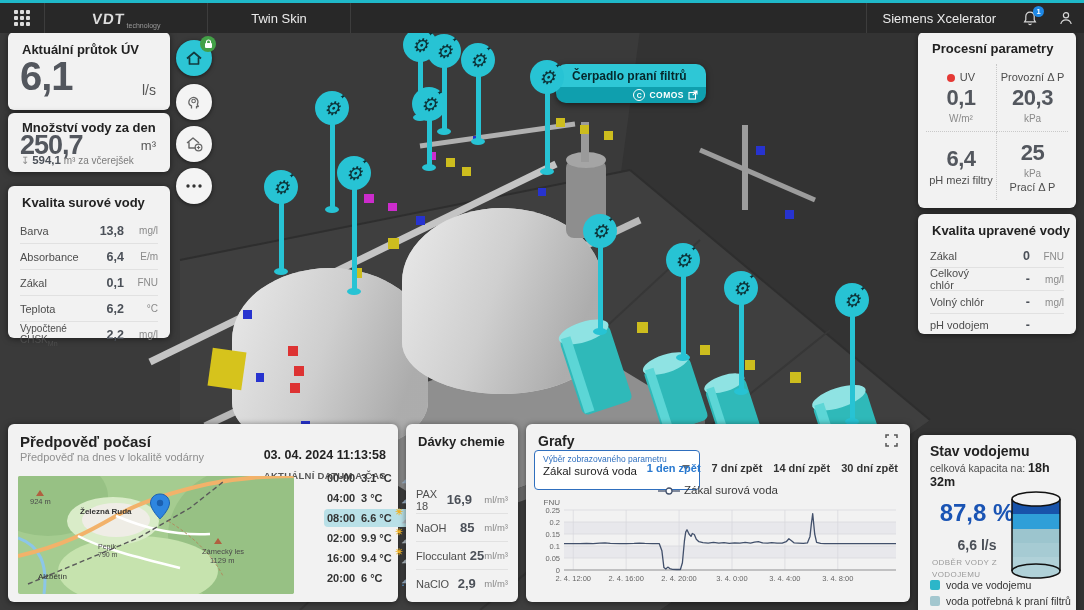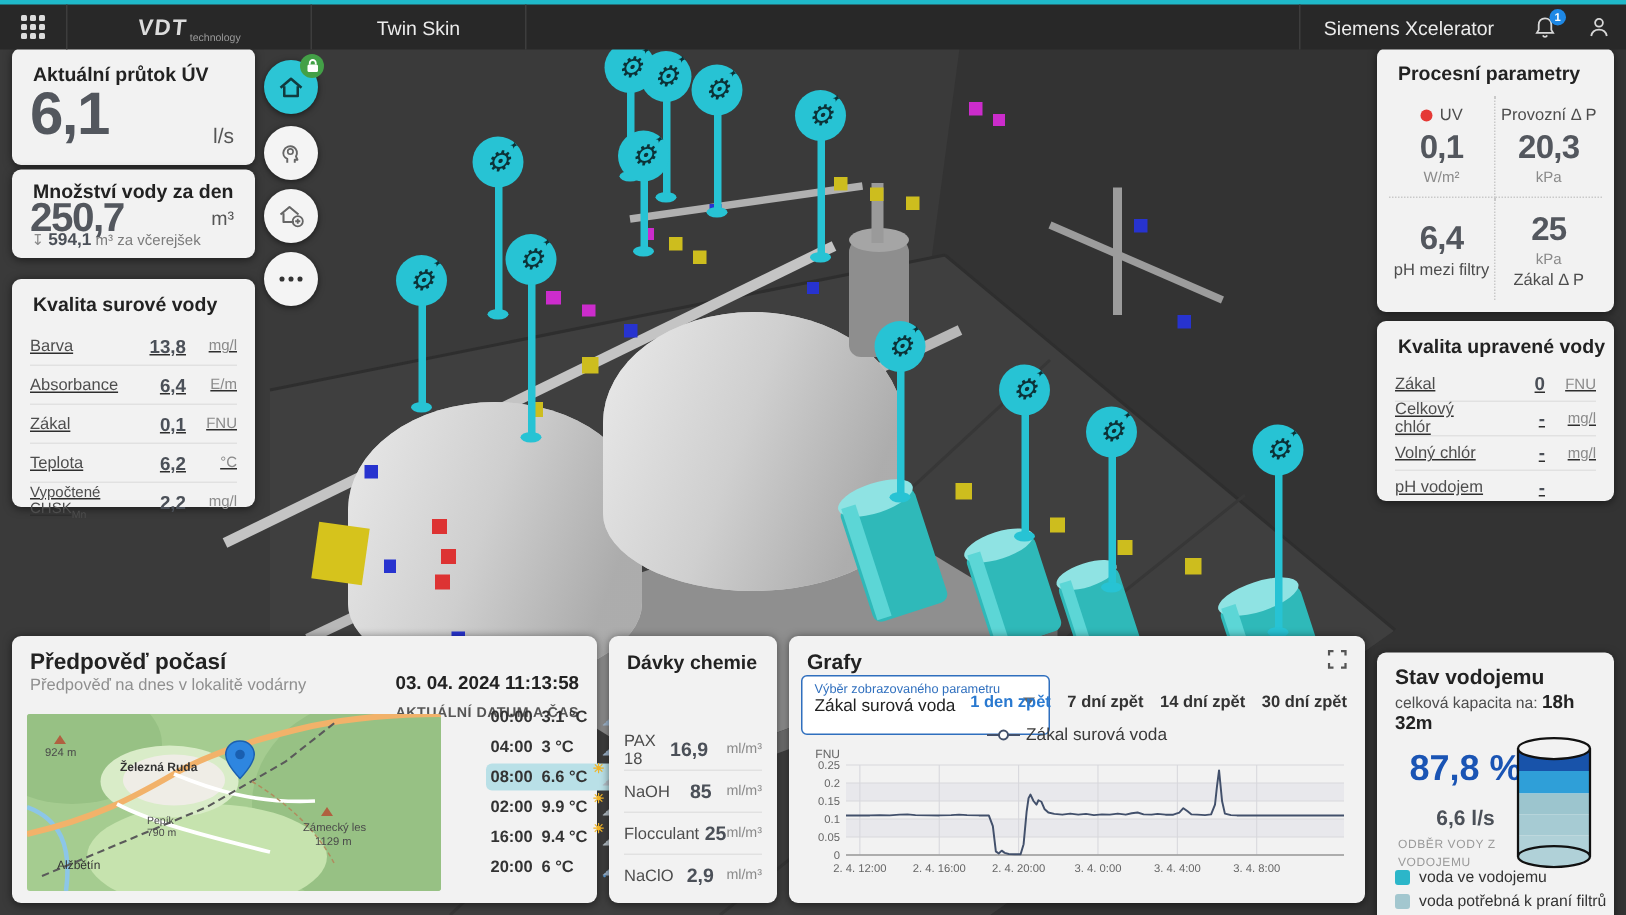--- a/index.html
+++ b/index.html
@@ -19,21 +19,21 @@
   .tab-label{font-size:13px;color:#ececec;}
   .product{font-size:13px;color:#ececec;}
   .icon-btn{position:relative;display:flex;align-items:center;padding:0 10px;cursor:pointer;}
   .badge{position:absolute;top:3px;right:4px;background:#1e88e5;color:#fff;font-size:7.5px;
          min-width:11px;height:11px;border-radius:6px;display:flex;align-items:center;justify-content:center;font-weight:bold;}
   
   .card{position:absolute;background:#f2f2f2;border-radius:6px;box-shadow:0 1px 6px rgba(0,0,0,.5);
         color:#2e2e2e;z-index:10;}
   .card-title{font-size:13px;font-weight:bold;color:#222;}
   .bignum{font-weight:bold;color:#53575e;letter-spacing:-1px;}
-  .qrows{position:absolute;left:12px;right:12px;text-decoration:underline;}
+  .qrows{position:absolute;left:12px;right:12px;}
   .qrow{display:flex;align-items:center;height:25px;border-top:1px solid #e1e1e1;font-size:11px;color:#4d4d4d;}
   .qrow:first-child{border-top:none;}
   .qrow .ql{flex:1;}
   .qrow .qv{width:36px;text-align:right;font-weight:bold;font-size:12.5px;color:#4b5058;}
   .qrow .qu{width:34px;text-align:right;color:#8a8a8a;font-size:10px;}
   sub.chsk{font-size:7px;}
   
   .pgrid{position:absolute;left:8px;right:8px;top:32px;bottom:8px;display:grid;
          grid-template-columns:1fr 1fr;grid-template-rows:1fr 1fr;}
   .pcell{display:flex;flex-direction:column;align-items:center;justify-content:center;gap:2px;
@@ -262,20 +262,31 @@
     </div>
   <div class="marker" style="left:835px;top:283px">
       <i class="stem" style="height:122px"></i>
       <i class="bubble"></i>
     </div>
   <div class="marker" style="left:530px;top:60px;z-index:7">
       <i class="stem" style="height:95px"></i>
       <i class="bubble"></i>
     </div>
 
+  <div id="tooltip">
+    <div class="tt-title">Čerpadlo praní filtrů</div>
+    <div class="tt-strip">
+      <span class="comos-c">C</span>
+      <span class="comos-t">COMOS</span>
+      <svg width="10" height="10" viewBox="0 0 10 10">
+        <rect x="1" y="2.5" width="6.5" height="6.5" fill="none" stroke="#fff" stroke-width="1.1"></rect>
+        <path d="M5.5 1 H9 V4.5 M9 1 L4.8 5.2" fill="none" stroke="#fff" stroke-width="1.1"></path>
+      </svg>
+    </div>
+  </div>
 
   <div id="topbar">
     <div class="tb-seg" id="grid-btn">
       <span class="grid-ic">
           <i></i>
           <i></i>
           <i></i>
           <i></i>
           <i></i>
           <i></i>
@@ -406,21 +417,21 @@
         <span class="pval">20,3</span>
         <span class="punit">kPa</span>
       </div>
       <div class="pcell">
         <span class="pval">6,4</span>
         <span>pH mezi filtry</span>
       </div>
       <div class="pcell">
         <span class="pval">25</span>
         <span class="punit">kPa</span>
-        <span>Zákal Δ P</span>
+        <span>Prací Δ P</span>
       </div>
     </div>
   </div>
 
   <div class="card" style="left:918px;top:214px;width:158px;height:120px">
     <div class="card-title" style="position:absolute;left:14px;top:9px">Kvalita upravené vody</div>
     <div class="qrows" style="top:31px">
       <div class="qrow" style="height:22px">
           <span class="ql">Zákal</span>
           <span class="qv">0</span>

